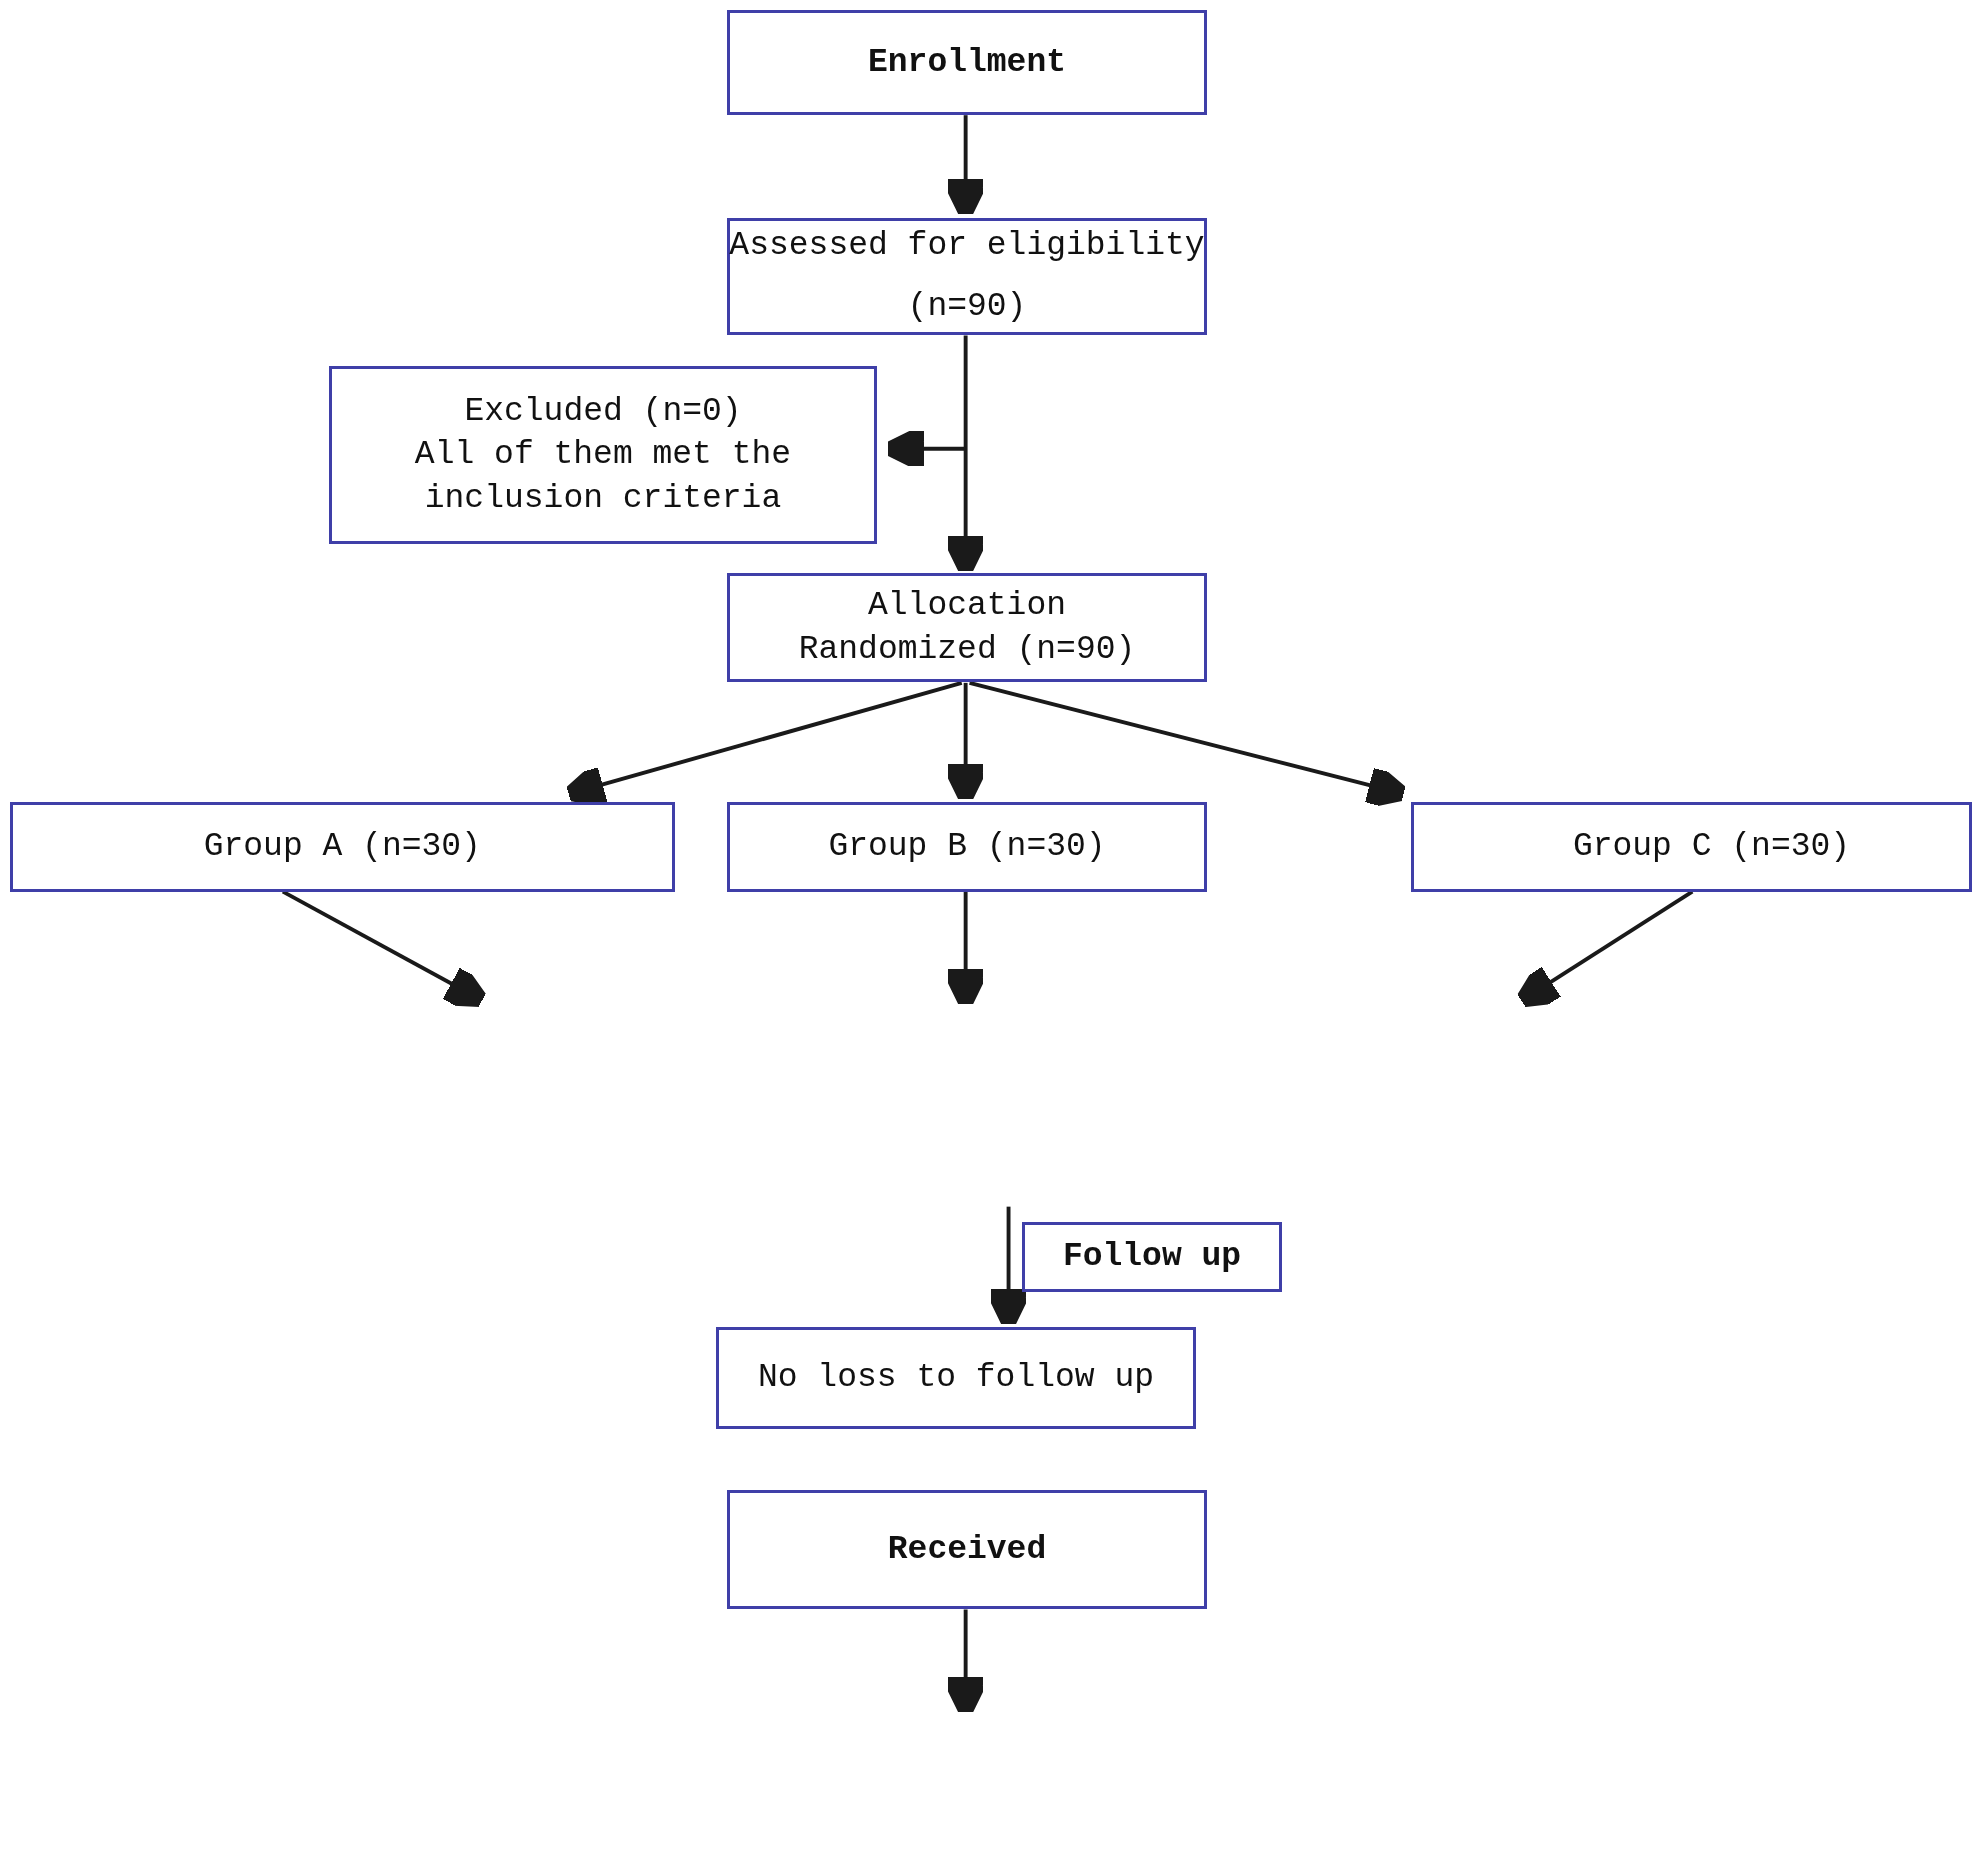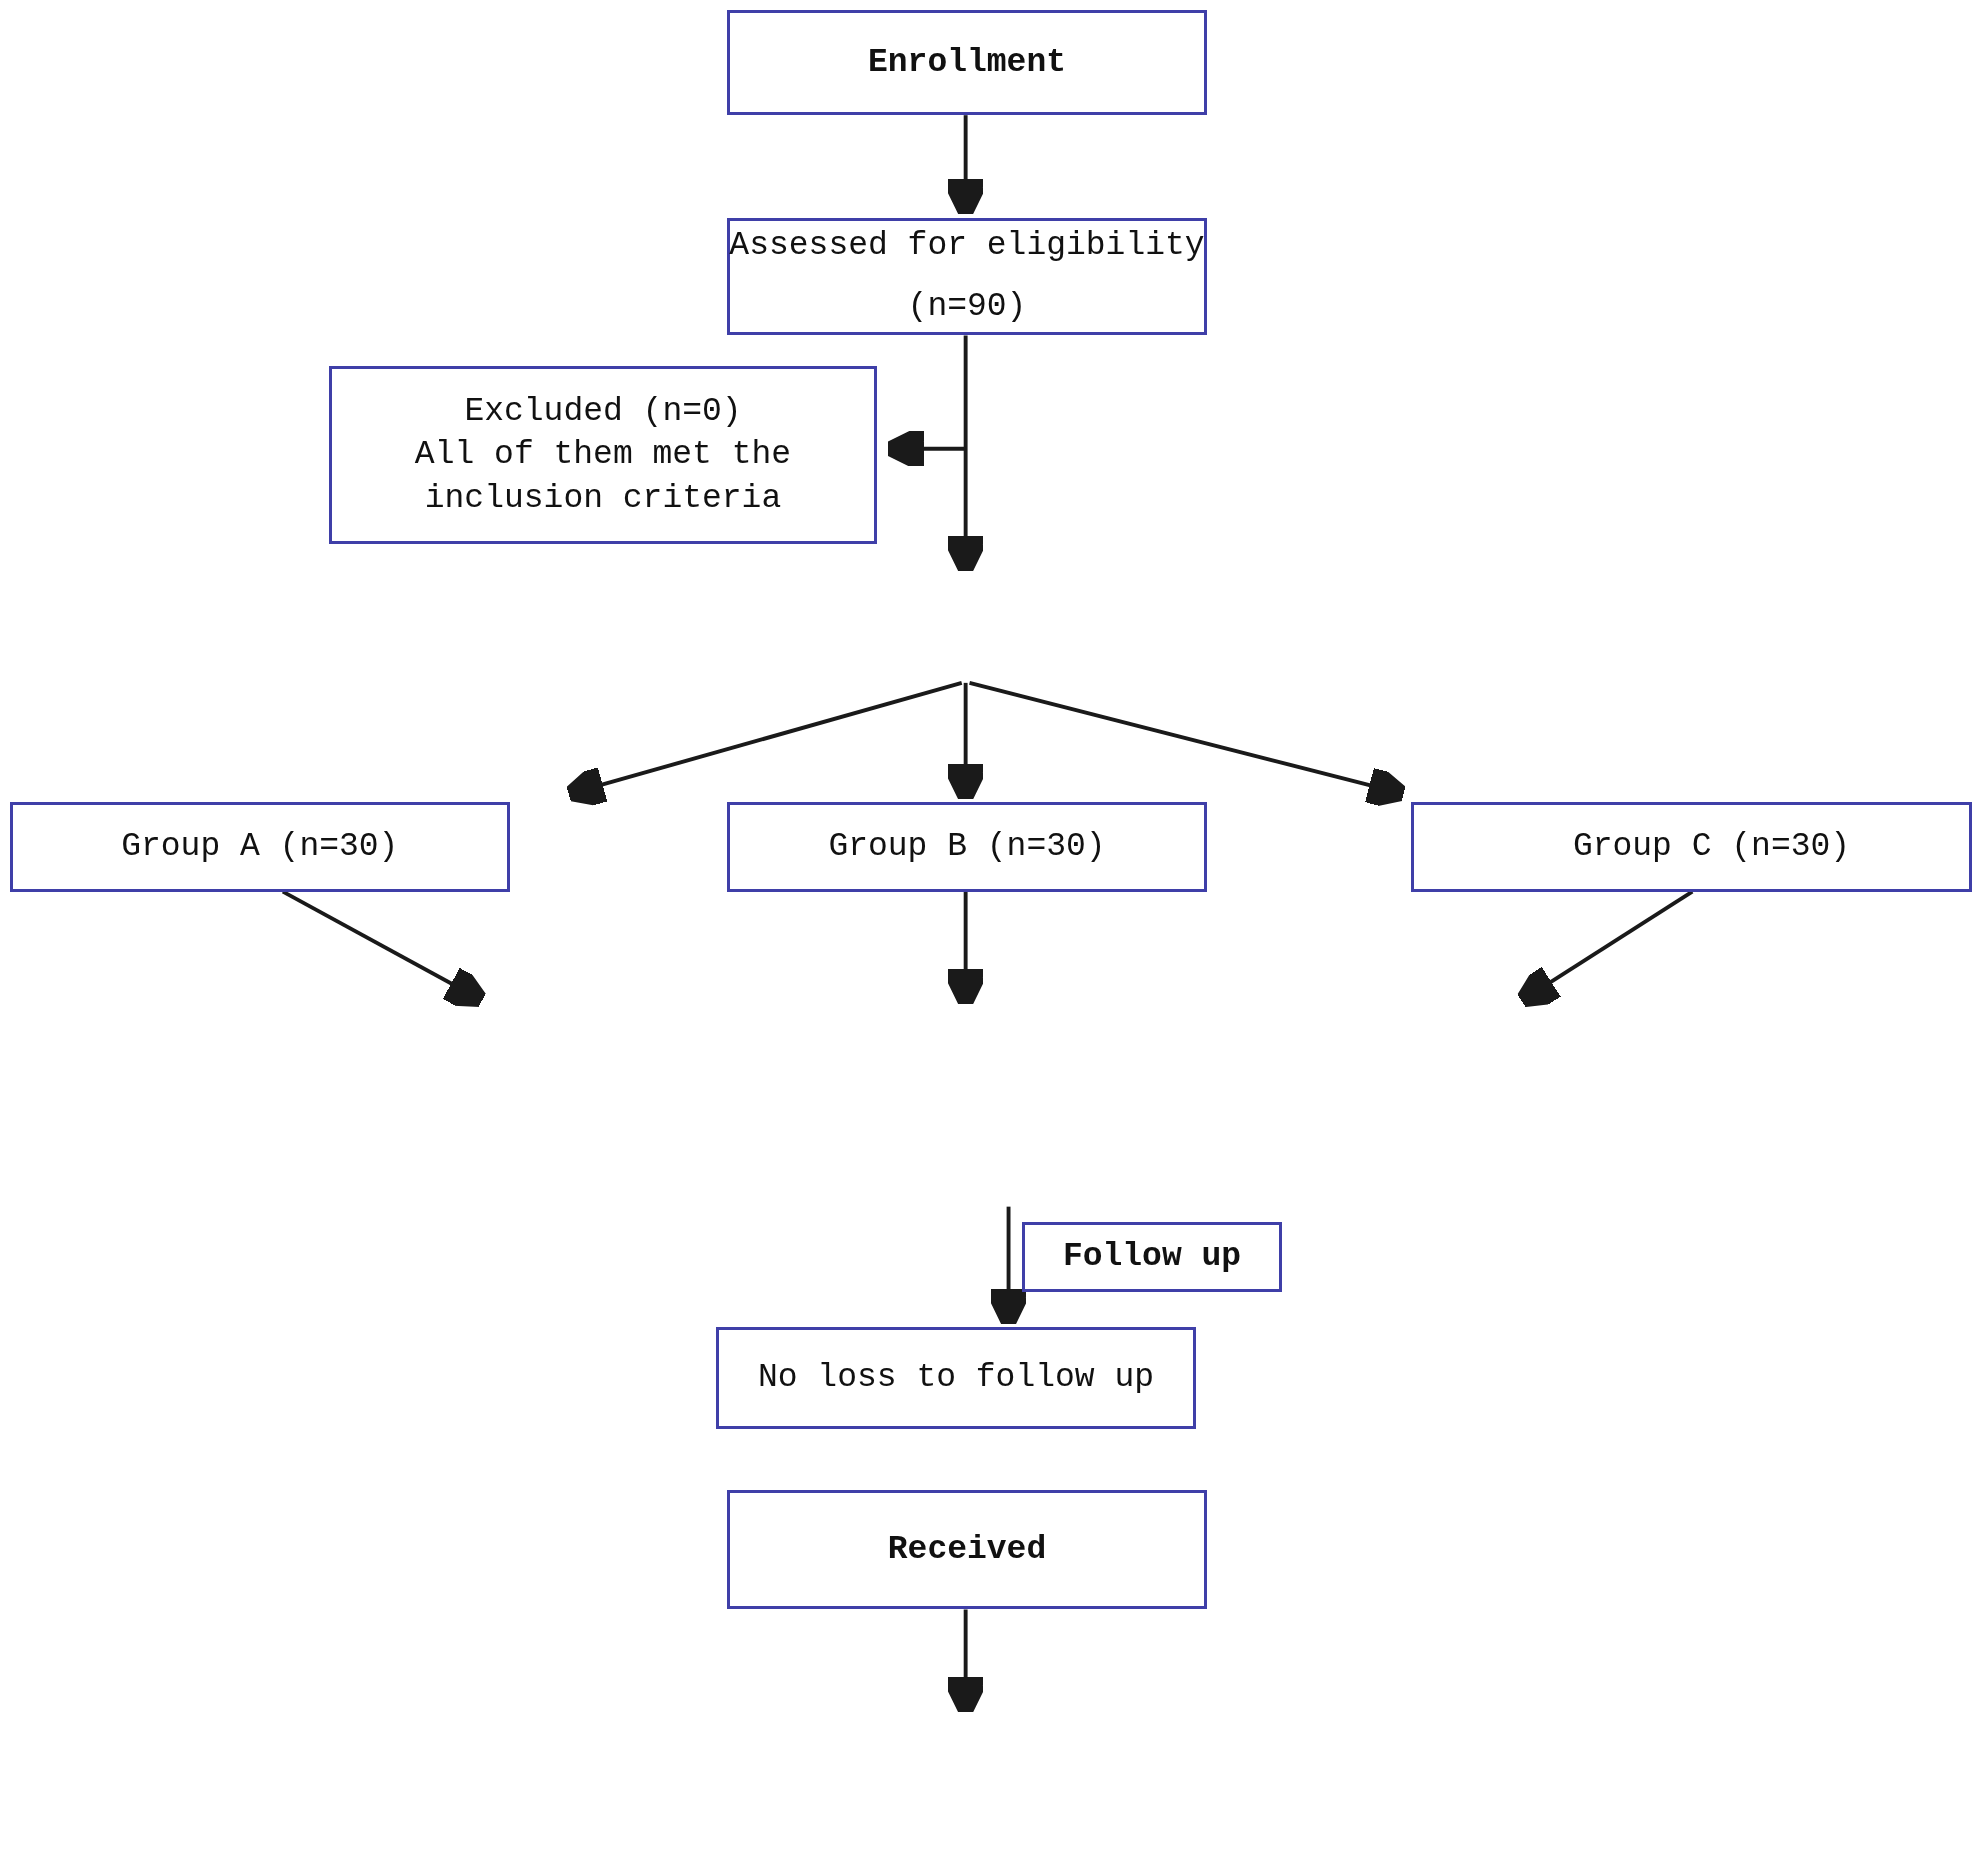--- a/index.html
+++ b/index.html
@@ -96,22 +96,26 @@
     <span class="line">Assessed for eligibility</span>
     <span class="line">(n=90)</span>
   </div>
 
   <div class="node" style="left:329px; top:366px; width:548px; height:178px;">
     <span class="line">Excluded (n=0)</span>
     <span class="line">All of them met the</span>
     <span class="line">inclusion criteria</span>
   </div>
 
+  <div class="node" style="left:727px; top:573px; width:480px; height:109px;">
+    <span class="line">Allocation</span>
+    <span class="line">Randomized (n=90)</span>
+  </div>
 
-  <div class="node" style="left:9.8px; top:802px; width:500px; height:90px;">
+  <div class="node" style="left:9.8px; top:802px; width:665px; height:90px;">
     <span class="line">Group A (n=30)</span>
   </div>
 
   <div class="node" style="left:727px; top:802px; width:480px; height:90px;">
     <span class="line">Group B (n=30)</span>
   </div>
 
   <div class="node" style="left:1411px; top:802px; width:561px; height:90px;padding-left:40px;">
     <span class="line">Group C (n=30)</span>
   </div>

